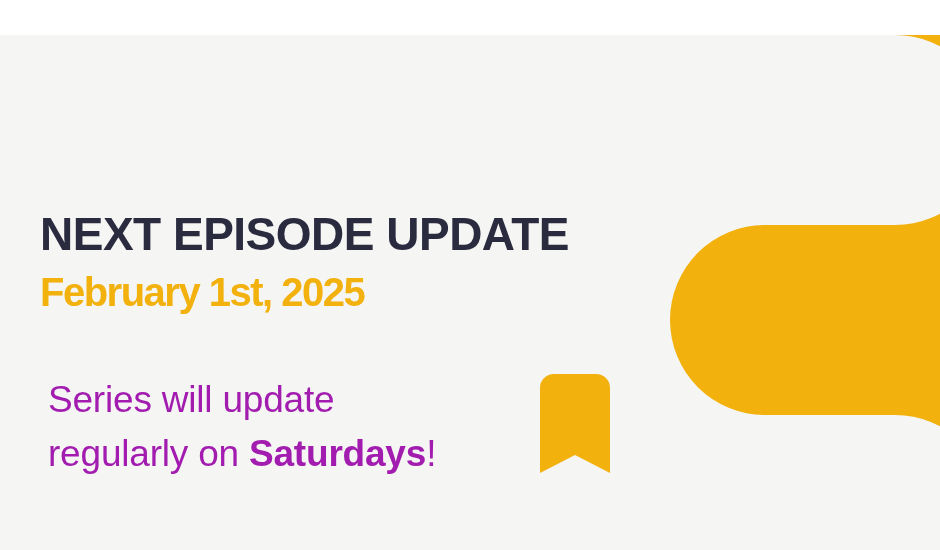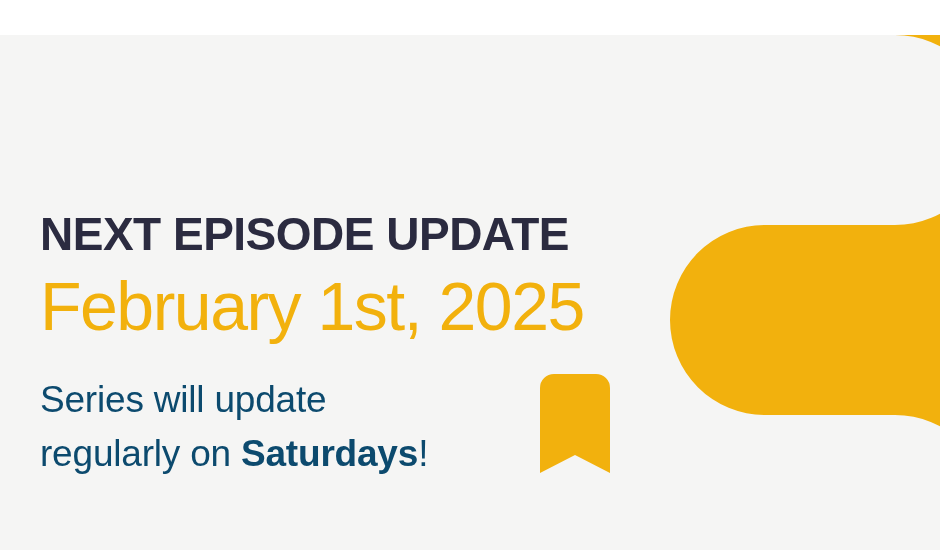--- a/index.html
+++ b/index.html
@@ -45,36 +45,36 @@
     letter-spacing: -0.5px;
     line-height: 1;
     color: #2B2B40;
     white-space: nowrap;
   }
   .date-line {
     position: absolute;
     top: 237px;
     left: 0;
     margin: 0;
-    font-size: 68px;
-    font-weight: 400;
+    font-size: 40px;
+    font-weight: 700;
     letter-spacing: -1.5px;
     line-height: 1;
     color: #F2B10D;
     white-space: nowrap;
   }
   .body-copy {
     position: absolute;
     top: 338px;
-    left: 0;
+    left: 8px;
     margin: 0;
     font-size: 37px;
     font-weight: 400;
     line-height: 54px;
-    color: #0c4a6e;
+    color: #a21caf;
     letter-spacing: -0.2px;
   }
   .body-line {
     display: block;
     white-space: nowrap;
   }
   .emphasis {
     font-weight: 700;
     text-align: center;
   }

